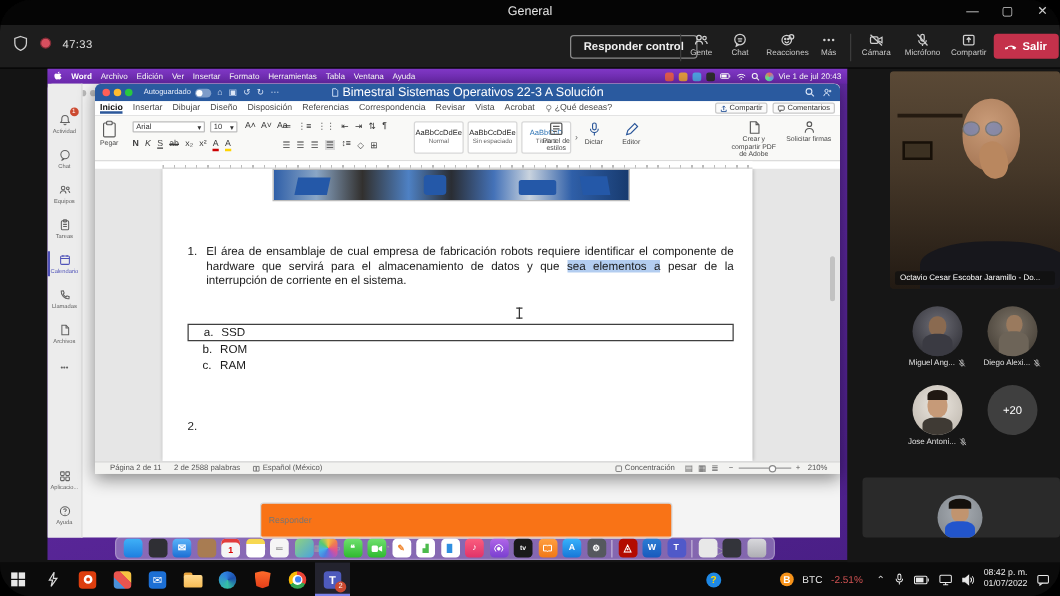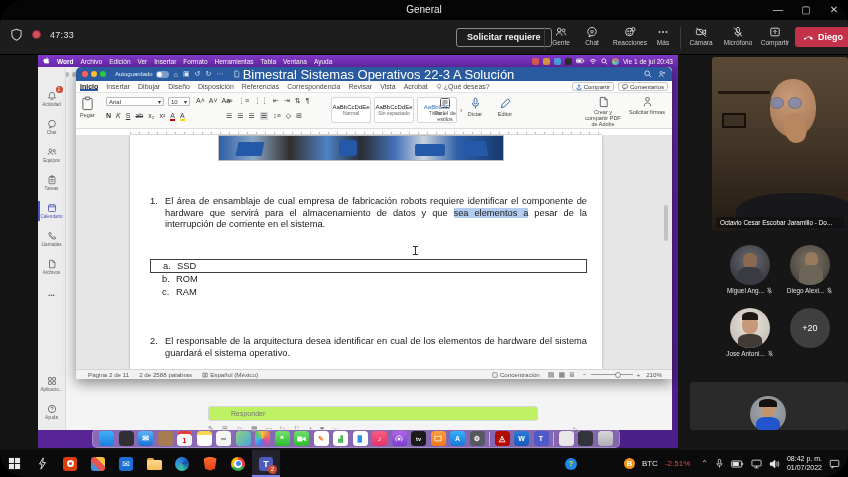--- a/index.html
+++ b/index.html
@@ -40,34 +40,34 @@
   .tdots{display:flex;gap:3px;}
   .tdots i{width:5px;height:5px;border-radius:50%;background:#b9b9b9;}
   .tsb{left:0;top:0;width:28px;height:363px;background:#ececec;border-right:1px solid #ddd;
        display:flex;flex-direction:column;align-items:center;padding-top:18px;}
   .tsbi{width:28px;height:28px;display:flex;flex-direction:column;align-items:center;justify-content:center;
         gap:1px;color:#616161;font-size:4.6px;position:relative;}
   .tsbi.act{color:#4f52b8;}
   .tsbi.act::before{content:"";position:absolute;left:0;top:4px;bottom:4px;width:2px;background:#4f52b8;}
   .tsbi .bdg{position:absolute;top:1px;right:3px;min-width:7px;height:7px;border-radius:4px;background:#cc4a31;
              color:#fff;font-size:5px;line-height:7px;text-align:center;padding:0 1px;}
-  .reply input{width:330px;height:15px;border:1px solid #d6d6d6;border-radius:3px;background:#bef264;
-               font-size:7px;color:#444;padding:0 22px;outline:none;font-family:"Liberation Sans",sans-serif;}
+  .reply input{width:330px;height:29px;border:1px solid #d6d6d6;border-radius:3px;background:#f97316;
+               font-size:7px;color:#444;padding:0 6px;outline:none;font-family:"Liberation Sans",sans-serif;}
   .ricons{display:flex;gap:8px;font-size:7px;color:#7a7a7a;}
 
   
   .wordwin{left:38px;top:12px;width:596px;height:312px;border-radius:5px 5px 0 0;
            box-shadow:0 4px 14px rgba(0,0,0,.45);background:#fff;overflow:hidden;}
   .wtitle{left:0;top:0;width:596px;height:14px;background:#2a5a9f;display:flex;align-items:center;padding:0 6px;}
   .lt{width:6px;height:6px;border-radius:50%;margin-right:3px;}
   .autosv{display:flex;align-items:center;gap:3px;color:#e8eefb;font-size:6px;margin-left:6px;}
   .tgl{width:13px;height:7px;border-radius:4px;background:#7d9cc9;position:relative;}
   .tgl::after{content:"";position:absolute;left:1px;top:1px;width:5px;height:5px;border-radius:50%;background:#fff;}
   .wtico{color:#dbe6f7;font-size:7px;margin-left:5px;}
-  .wdoctitle{position:absolute;left:50%;transform:translateX(-50%);color:#fff;font-size:13px;white-space:nowrap;display:flex;gap:3px;align-items:center;}
+  .wdoctitle{position:absolute;left:50%;transform:translateX(-50%);color:#fff;font-size:10px;white-space:nowrap;display:flex;gap:3px;align-items:center;}
   .wtabs{left:0;top:14px;width:596px;height:12px;background:#fff;border-bottom:1px solid #e3e3e3;
          display:flex;align-items:center;padding:0 4px;gap:8px;font-size:7px;color:#494949;}
   .wtab{white-space:nowrap;}
   .wtab.act{font-weight:bold;color:#111;box-shadow:inset 0 -2px 0 #2b579a;padding-bottom:1px;}
   .pillbtn{height:9px;border:1px solid #c9c9c9;border-radius:2px;padding:0 3px;font-size:6px;color:#333;
            display:flex;align-items:center;gap:2px;background:#fbfbfb;white-space:nowrap;}
   .wribbon{left:0;top:26px;width:596px;height:36px;background:#f9f9f7;border-bottom:1px solid #dcdcdc;}
   .rlbl{font-size:5.5px;color:#444;text-align:center;line-height:1.1;}
   .combo{height:9px;border:1px solid #bdbdbd;background:#fff;font-size:6px;color:#333;display:flex;
          align-items:center;justify-content:space-between;padding:0 2px;border-radius:1px;}
@@ -158,21 +158,21 @@
     <div class="ab f" style="left:10px;top:8px;gap:9px;">
       <span>
         <svg width="13" height="13" viewBox="0 0 14 14" fill="none" stroke="#cfcfcf" stroke-width="1.1">
             <path d="M7 1.3 12 3v4c0 3-2.2 5-5 6.2C4.2 12 2 10 2 7V3l5-1.7z"></path>
           </svg>
       </span>
       <span class="recdot"></span>
       <span class="timer">47:33</span>
     </div>
 
-    <button class="ab reqbtn" style="left:456px;top:8px;">Solicitar requiere</button>
+    <button class="ab reqbtn" style="left:456px;top:8px;">Responder control</button>
     <div class="ab vsep" style="left:544px;top:7px;"></div>
 
     <div class="ab mb" style="left:548px;top:6px;width:26px;">
       <span>
           <svg width="12" height="12" viewBox="0 0 12 12" fill="none" stroke="#cfcfcf" stroke-width="1">
             <circle cx="4.2" cy="4" r="1.8"></circle>
             <path d="M1.4 9.6c0-1.7 1.3-2.8 2.8-2.8s2.8 1.1 2.8 2.8"></path>
             <circle cx="8.6" cy="4.4" r="1.4"></circle>
             <path d="M8.8 6.8c1.1.2 1.9 1.2 1.9 2.4"></path>
           </svg>
@@ -242,21 +242,21 @@
         </span>
       <span>Compartir</span>
     </div>
     <div class="ab" style="left:795px;top:7px;">
       <button class="salir" style="border:none;">
         <span>
             <svg width="10" height="10" viewBox="0 0 12 12">
               <path d="M1.2 7.2c3-2.6 6.6-2.6 9.6 0l-1.2 2-2.4-.8V6.8c-1.4-.5-2.9-.5-4.3 0v1.6l-2.4.8-1.3-2z" fill="#fff"></path>
             </svg>
           </span>
-        <span>Diego</span>
+        <span>Salir</span>
       </button>
     </div>
   </div>
 
   <div class="ab stage">
     <div class="ab screen">
 
       <div class="ab macbar">
         <span>
             <svg width="7" height="8" viewBox="0 0 10 12" fill="#fff">
@@ -626,21 +626,20 @@
               <span>ROM</span>
             </div>
             <div class="ab optrow" style="left:20px;top:152px;">
               <span class="l">c.</span>
               <span>RAM</span>
             </div>
 
             <div class="ab" style="left:20px;top:201px;width:437px;display:flex;">
               <span class="qnum" style="width:15px;flex:none;">2.</span>
               <div style="flex:1;">
-                <div class="qtext">El responsable de la arquitectura desea identificar en cual de los elementos de hardware del sistema guardará el sistema operativo.</div>
               </div>
             </div>
           </div>
           <div class="ab scrollbar"></div>
         </div>
 
         <div class="ab wstatus">
           <span style="margin-left:12px;">Página 2 de 11</span>
           <span style="margin-left:10px;">2 de 2588 palabras</span>
           <span style="margin-left:10px;display:flex;align-items:center;gap:2px;">

